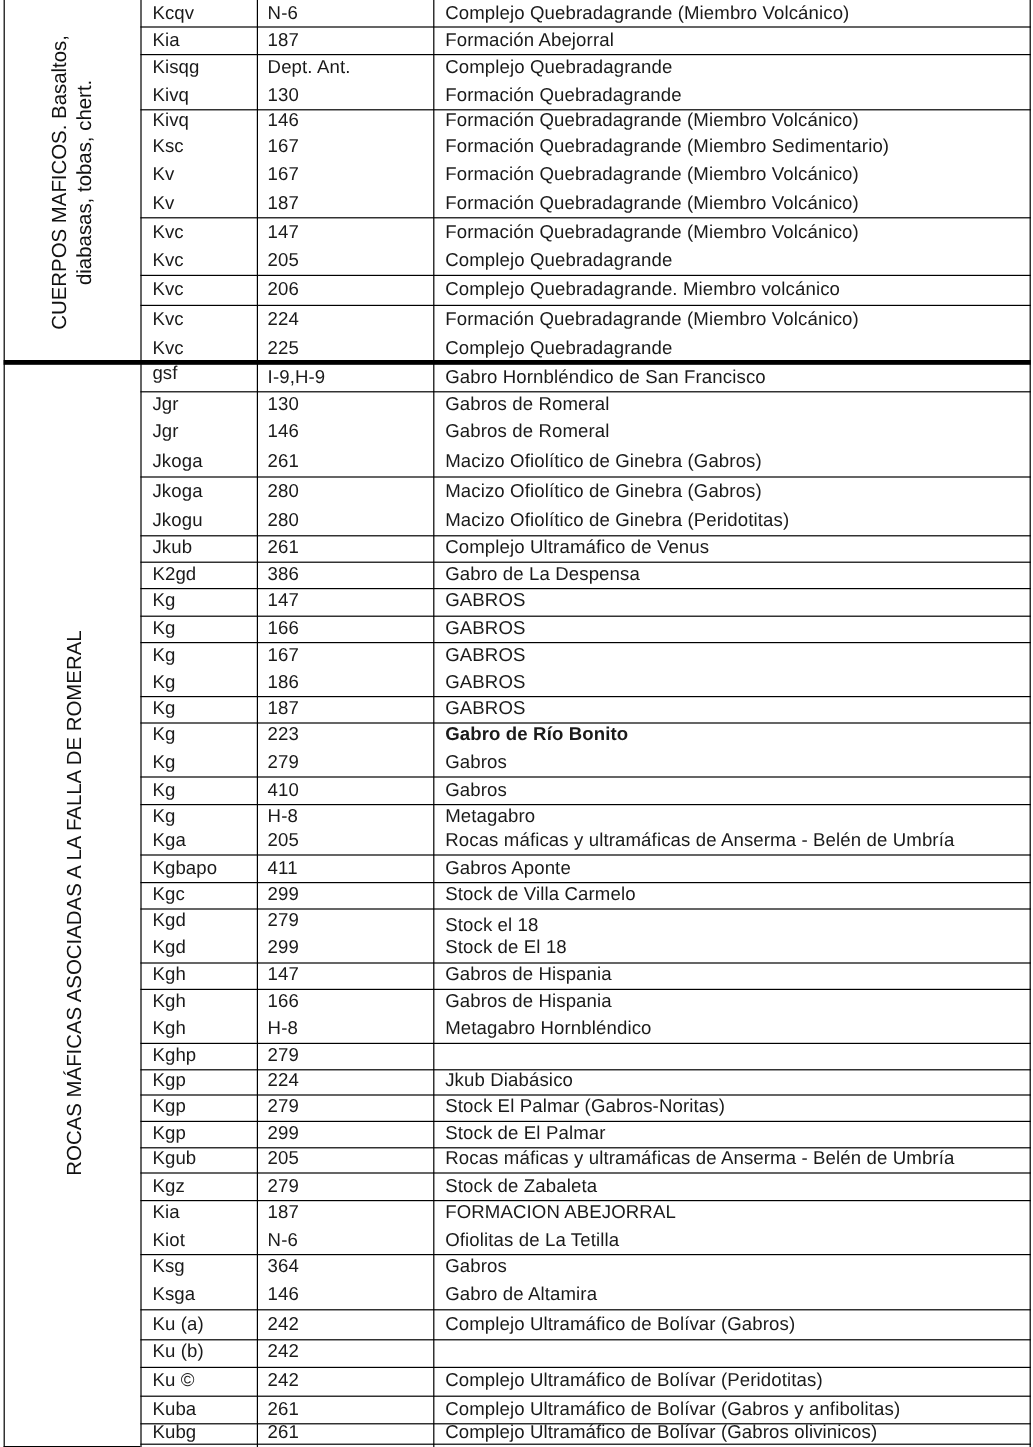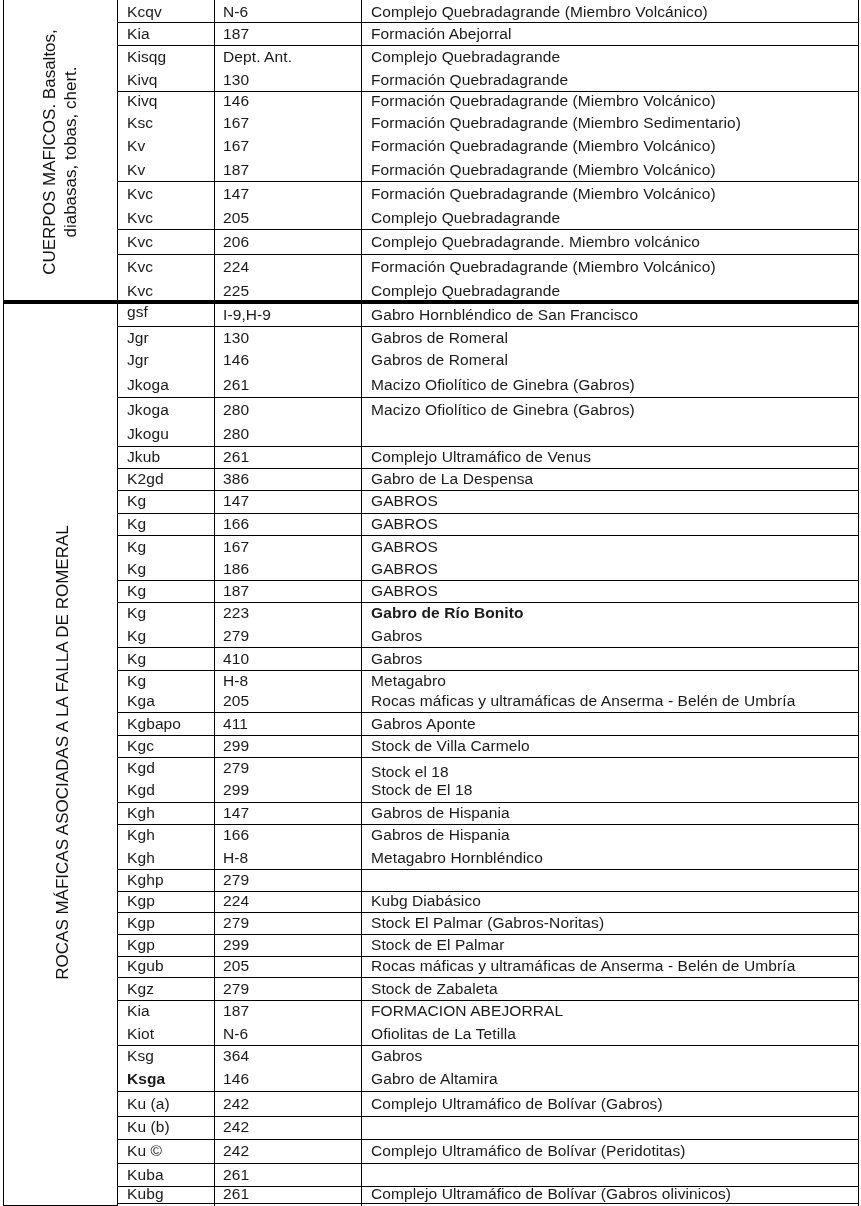--- a/index.html
+++ b/index.html
@@ -121,20 +121,21 @@
     <div class="cell c-sheet" style="top: 360px;">146</div>
     <div class="cell c-name" style="top: 360px;">Gabros de Romeral</div>
     <div class="cell c-code" style="top: 385px;">Jkoga</div>
     <div class="cell c-sheet" style="top: 385px;">261</div>
     <div class="cell c-name" style="top: 385px;">Macizo Ofiolítico de Ginebra (Gabros)</div>
     <div class="cell c-code" style="top: 410px;">Jkoga</div>
     <div class="cell c-sheet" style="top: 410px;">280</div>
     <div class="cell c-name" style="top: 410px;">Macizo Ofiolítico de Ginebra (Gabros)</div>
     <div class="cell c-code" style="top: 434px;">Jkogu</div>
     <div class="cell c-sheet" style="top: 434px;">280</div>
+    <div class="cell c-name" style="top: 434px;">Macizo Ofiolítico de Ginebra (Peridotitas)</div>
     <div class="cell c-code" style="top: 457px;">Jkub</div>
     <div class="cell c-sheet" style="top: 457px;">261</div>
     <div class="cell c-name" style="top: 457px;">Complejo Ultramáfico de Venus</div>
     <div class="cell c-code" style="top: 479px;">K2gd</div>
     <div class="cell c-sheet" style="top: 479px;">386</div>
     <div class="cell c-name" style="top: 479px;">Gabro de La Despensa</div>
     <div class="cell c-code" style="top: 501px;">Kg</div>
     <div class="cell c-sheet" style="top: 501px;">147</div>
     <div class="cell c-name" style="top: 501px;">GABROS</div>
     <div class="cell c-code" style="top: 524px;">Kg</div>
@@ -182,21 +183,21 @@
     <div class="cell c-code" style="top: 835px;">Kgh</div>
     <div class="cell c-sheet" style="top: 835px;">166</div>
     <div class="cell c-name" style="top: 835px;">Gabros de Hispania</div>
     <div class="cell c-code" style="top: 858px;">Kgh</div>
     <div class="cell c-sheet" style="top: 858px;">H-8</div>
     <div class="cell c-name" style="top: 858px;">Metagabro Hornbléndico</div>
     <div class="cell c-code" style="top: 880px;">Kghp</div>
     <div class="cell c-sheet" style="top: 880px;">279</div>
     <div class="cell c-code" style="top: 901px;">Kgp</div>
     <div class="cell c-sheet" style="top: 901px;">224</div>
-    <div class="cell c-name" style="top: 901px;">Kubg Diabásico</div>
+    <div class="cell c-name" style="top: 901px;">Jkub Diabásico</div>
     <div class="cell c-code" style="top: 923px;">Kgp</div>
     <div class="cell c-sheet" style="top: 923px;">279</div>
     <div class="cell c-name" style="top: 923px;">Stock El Palmar (Gabros-Noritas)</div>
     <div class="cell c-code" style="top: 945px;">Kgp</div>
     <div class="cell c-sheet" style="top: 945px;">299</div>
     <div class="cell c-name" style="top: 945px;">Stock de El Palmar</div>
     <div class="cell c-code" style="top: 966px;">Kgub</div>
     <div class="cell c-sheet" style="top: 966px;">205</div>
     <div class="cell c-name" style="top: 966px;">Rocas máficas y ultramáficas de Anserma - Belén de Umbría</div>
     <div class="cell c-code" style="top: 989px;">Kgz</div>
@@ -204,29 +205,30 @@
     <div class="cell c-name" style="top: 989px;">Stock de Zabaleta</div>
     <div class="cell c-code" style="top: 1011px;">Kia</div>
     <div class="cell c-sheet" style="top: 1011px;">187</div>
     <div class="cell c-name" style="top: 1011px;">FORMACION ABEJORRAL</div>
     <div class="cell c-code" style="top: 1034px;">Kiot</div>
     <div class="cell c-sheet" style="top: 1034px;">N-6</div>
     <div class="cell c-name" style="top: 1034px;">Ofiolitas de La Tetilla</div>
     <div class="cell c-code" style="top: 1056px;">Ksg</div>
     <div class="cell c-sheet" style="top: 1056px;">364</div>
     <div class="cell c-name" style="top: 1056px;">Gabros</div>
-    <div class="cell c-code" style="top: 1079px; font-weight: bold;">Ksga</div>
+    <div class="cell c-code" style="top: 1079px;">Ksga</div>
     <div class="cell c-sheet" style="top: 1079px;">146</div>
     <div class="cell c-name" style="top: 1079px;">Gabro de Altamira</div>
     <div class="cell c-code" style="top: 1104px;">Ku (a)</div>
     <div class="cell c-sheet" style="top: 1104px;">242</div>
     <div class="cell c-name" style="top: 1104px;">Complejo Ultramáfico de Bolívar (Gabros)</div>
     <div class="cell c-code" style="top: 1127px;">Ku (b)</div>
     <div class="cell c-sheet" style="top: 1127px;">242</div>
     <div class="cell c-code" style="top: 1151px;">Ku ©</div>
     <div class="cell c-sheet" style="top: 1151px;">242</div>
     <div class="cell c-name" style="top: 1151px;">Complejo Ultramáfico de Bolívar (Peridotitas)</div>
     <div class="cell c-code" style="top: 1175px;">Kuba</div>
     <div class="cell c-sheet" style="top: 1175px;">261</div>
+    <div class="cell c-name" style="top: 1175px;">Complejo Ultramáfico de Bolívar (Gabros y anfibolitas)</div>
     <div class="cell c-code" style="top: 1194px;">Kubg</div>
     <div class="cell c-sheet" style="top: 1194px;">261</div>
     <div class="cell c-name" style="top: 1194px;">Complejo Ultramáfico de Bolívar (Gabros olivinicos)</div>
   </div>
 
 </body></html>

